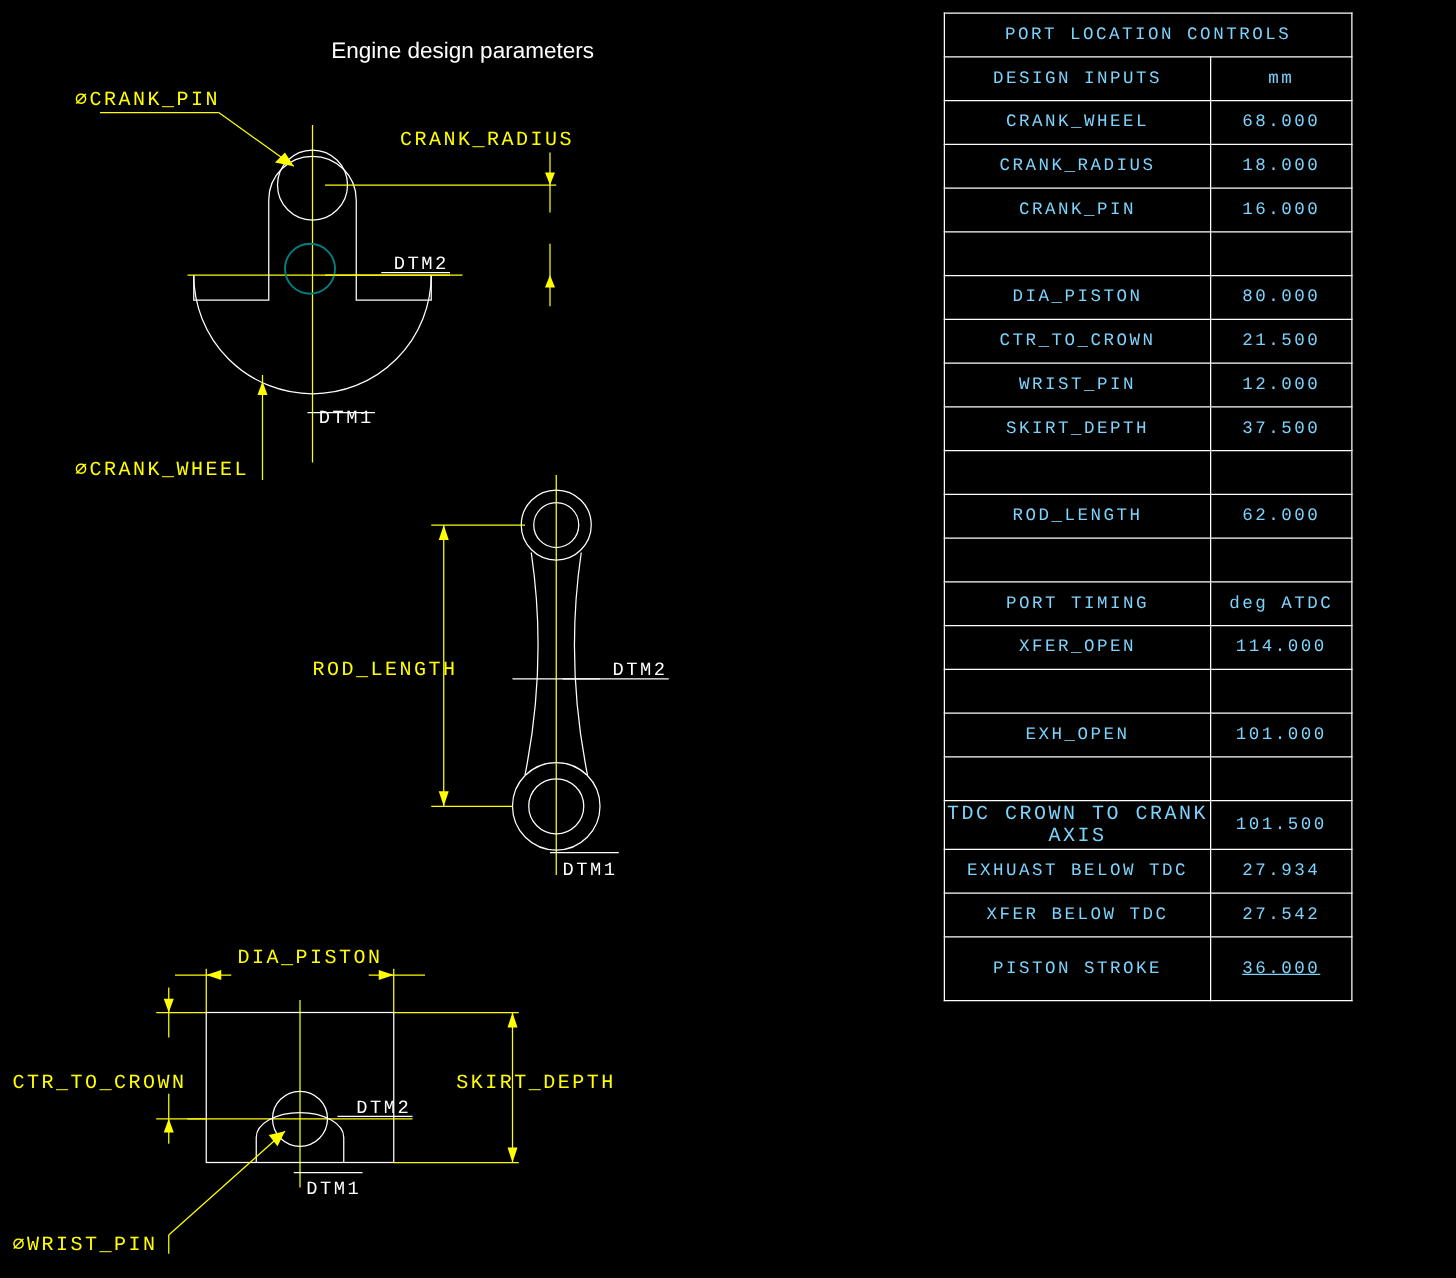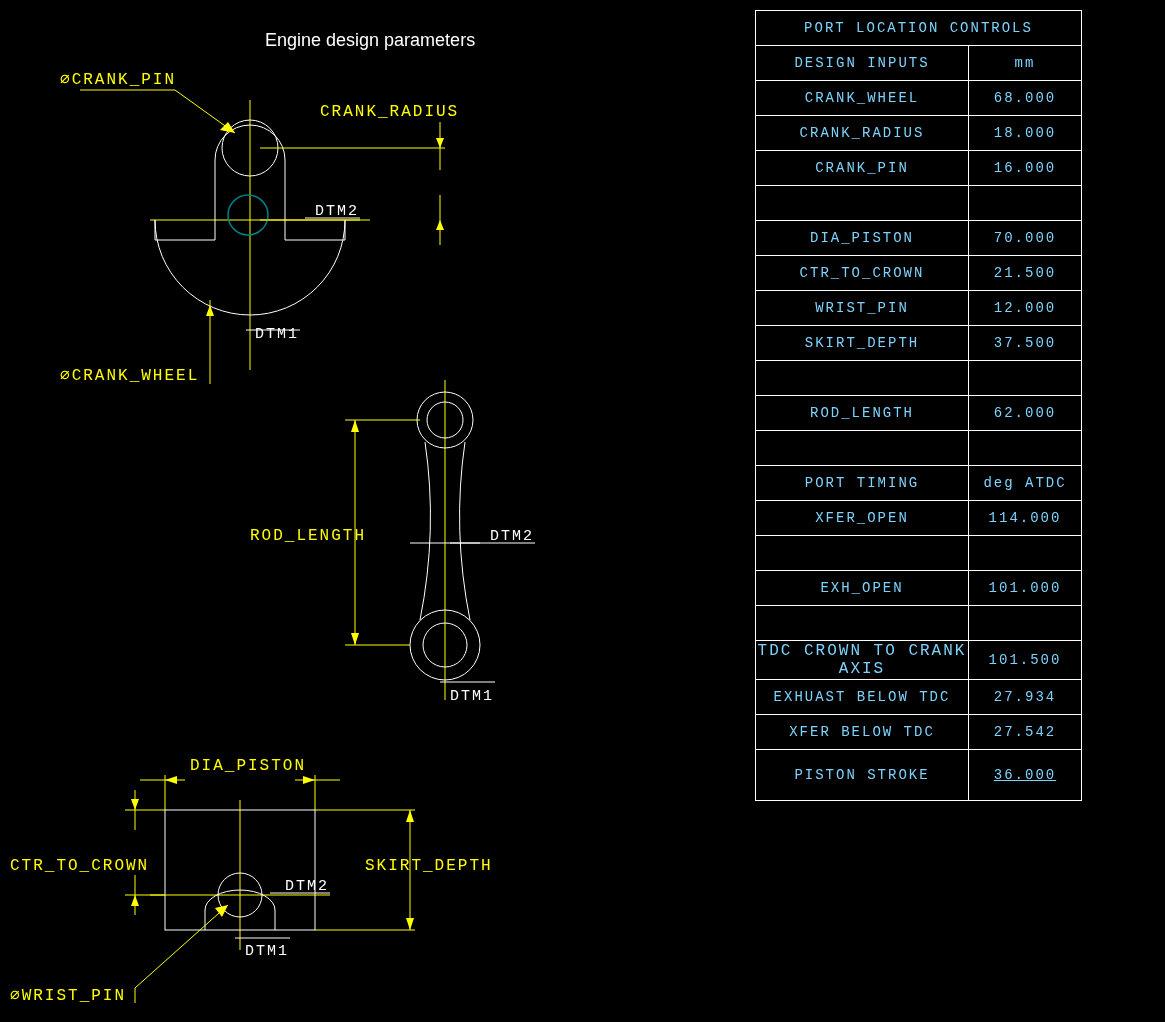--- a/index.html
+++ b/index.html
@@ -148,21 +148,21 @@
         <tr>
           <td class="name">CRANK_PIN</td>
           <td class="val">16.000</td>
         </tr>
         <tr>
           <td class="name"></td>
           <td class="val"></td>
         </tr>
         <tr>
           <td class="name">DIA_PISTON</td>
-          <td class="val">70.000</td>
+          <td class="val">80.000</td>
         </tr>
         <tr>
           <td class="name">CTR_TO_CROWN</td>
           <td class="val">21.500</td>
         </tr>
         <tr>
           <td class="name">WRIST_PIN</td>
           <td class="val">12.000</td>
         </tr>
         <tr>

